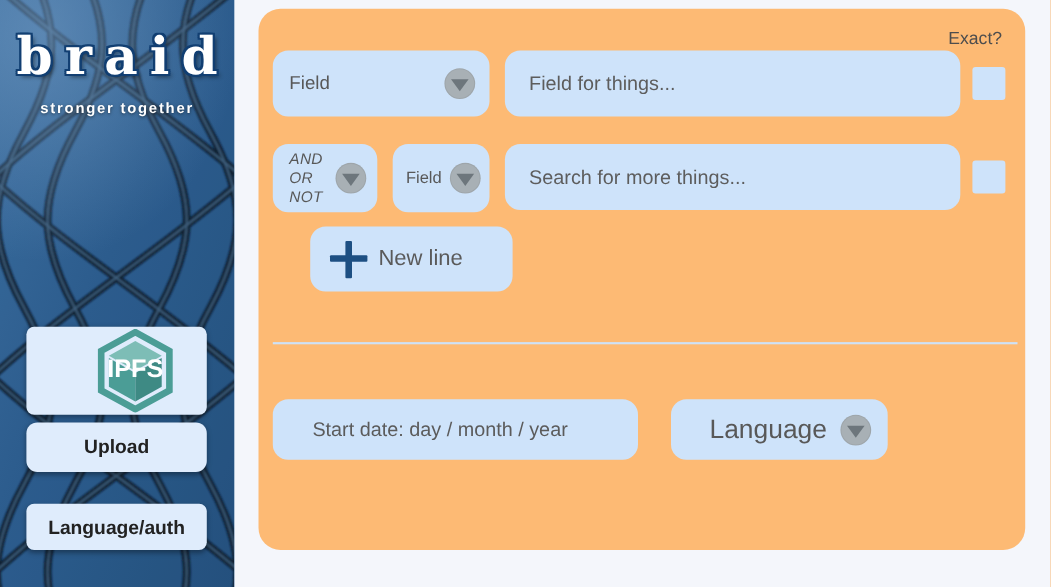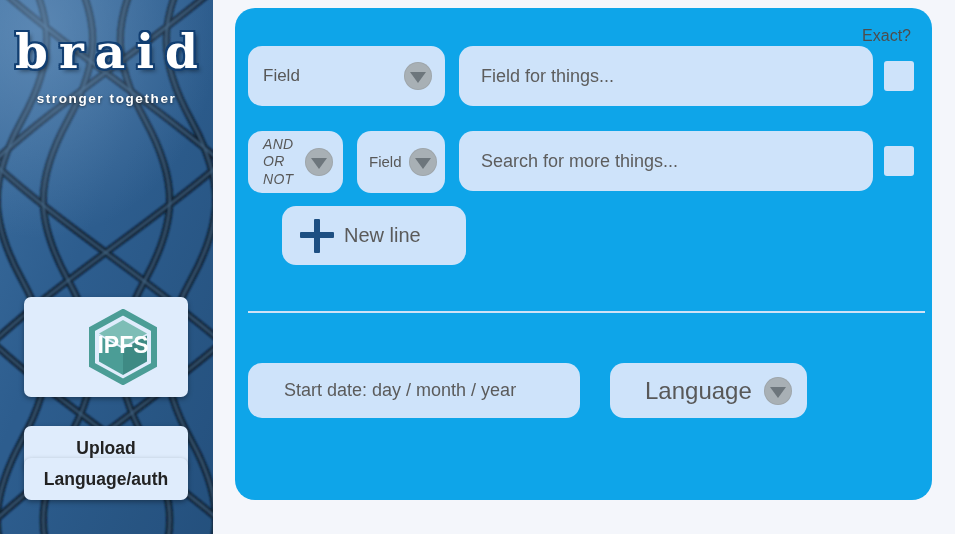--- a/index.html
+++ b/index.html
@@ -74,36 +74,36 @@
     left: 24px;
     width: 164px;
     background: #dfecfc;
     border-radius: 7px;
     box-shadow: 0 2px 5px rgba(0,0,0,.35);
     z-index: 5;
     display: flex;
     align-items: center;
     justify-content: center;
   }
-  #ipfs-card { top: 297px; height: 100px; padding-left: 34px; }
-  #upload-card { top: 426px; height: 45px; }
+  #ipfs-card { top: 297px; height: 80px; padding-left: 34px; }
+  #upload-card { top: 384px; height: 45px; border-radius: 10px; }
   #profile-card { top: 458px; height: 42px; }
 
   .side-card-label {
     font-size: 17.5px;
     font-weight: 700;
     color: #222;
   }
 
   
   #panel {
     position: absolute;
     left: 235px; top: 8px;
     width: 697px; height: 492px;
-    background: #0ea5e9;
+    background: #fdba74;
     border-radius: 20px;
   }
 
   #exact-label {
     position: absolute;
     right: 21px; top: 19px;
     font-size: 16px;
     color: #4d4d4d;
   }
 

